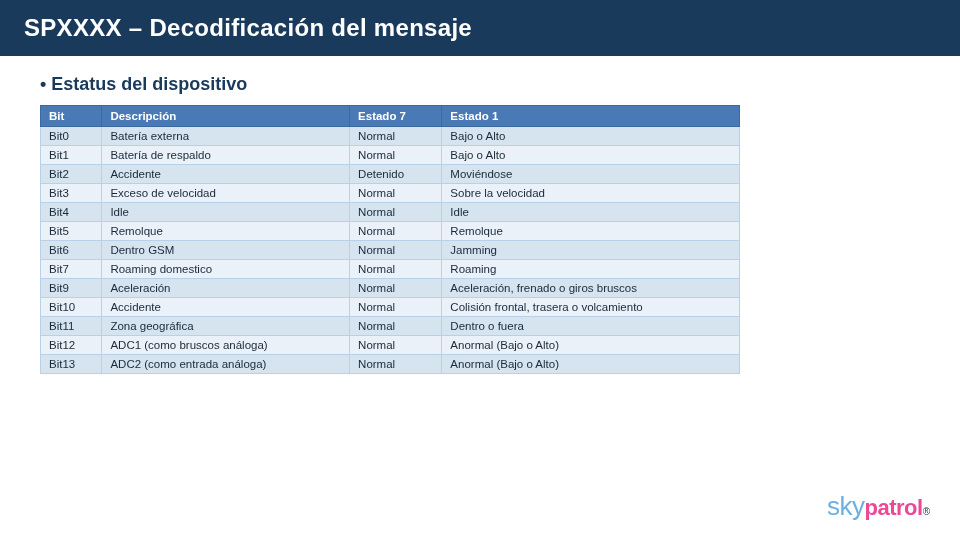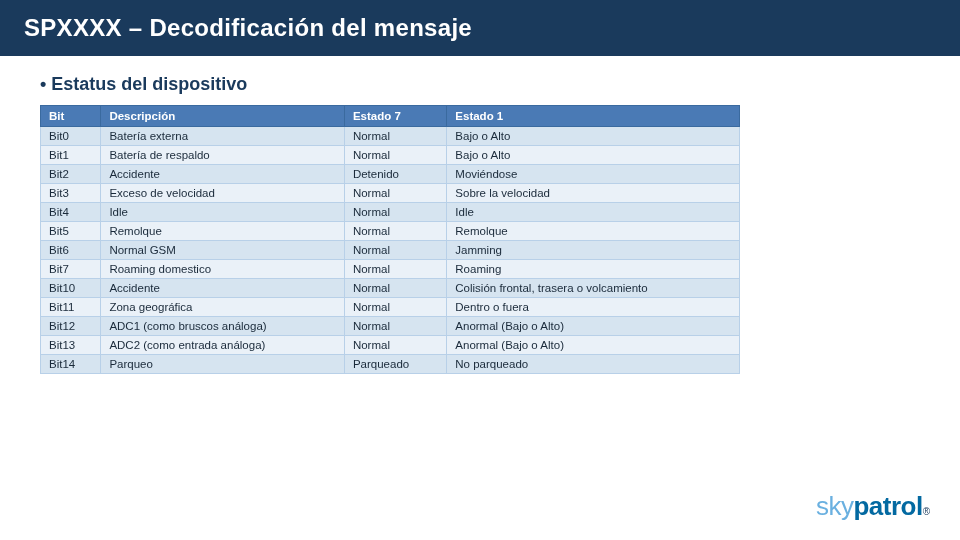--- a/index.html
+++ b/index.html
@@ -78,22 +78,22 @@
 
     .logo-sky {
       font-size: 26px;
       color: #6ab0e0;
       font-weight: 300;
       letter-spacing: -0.5px;
       margin-left: 16px;
     }
 
     .logo-patrol {
-      font-size: 26px;
-      color: #0369a1;
+      font-size: 22px;
+      color: #ec4899;
       font-weight: 700;
       letter-spacing: -0.5px;
     }
 
     .logo-reg {
       font-size: 10px;
       color: #1a3a5c;
       vertical-align: super;
     }
   </style>
@@ -148,31 +148,37 @@
           <td>Idle</td>
         </tr>
         <tr>
           <td>Bit5</td>
           <td>Remolque</td>
           <td>Normal</td>
           <td>Remolque</td>
         </tr>
         <tr>
           <td>Bit6</td>
-          <td>Normal GSM</td>
+          <td>Dentro GSM</td>
           <td>Normal</td>
           <td>Jamming</td>
         </tr>
         <tr>
           <td>Bit7</td>
           <td>Roaming domestico</td>
           <td>Normal</td>
           <td>Roaming</td>
         </tr>
         <tr>
+          <td>Bit9</td>
+          <td>Aceleración</td>
+          <td>Normal</td>
+          <td>Aceleración, frenado o giros bruscos</td>
+        </tr>
+        <tr>
           <td>Bit10</td>
           <td>Accidente</td>
           <td>Normal</td>
           <td>Colisión frontal, trasera o volcamiento</td>
         </tr>
         <tr>
           <td>Bit11</td>
           <td>Zona geográfica</td>
           <td>Normal</td>
           <td>Dentro o fuera</td>
@@ -181,26 +187,20 @@
           <td>Bit12</td>
           <td>ADC1 (como bruscos análoga)</td>
           <td>Normal</td>
           <td>Anormal (Bajo o Alto)</td>
         </tr>
         <tr>
           <td>Bit13</td>
           <td>ADC2 (como entrada análoga)</td>
           <td>Normal</td>
           <td>Anormal (Bajo o Alto)</td>
-        </tr>
-        <tr>
-          <td>Bit14</td>
-          <td>Parqueo</td>
-          <td>Parqueado</td>
-          <td>No parqueado</td>
         </tr>
       </tbody>
   </table>
 </div>
 
 <div class="footer-logo">
   <span class="logo-sky">sky</span>
     <span class="logo-patrol">patrol</span>
     <span class="logo-reg">®</span>
 </div>

